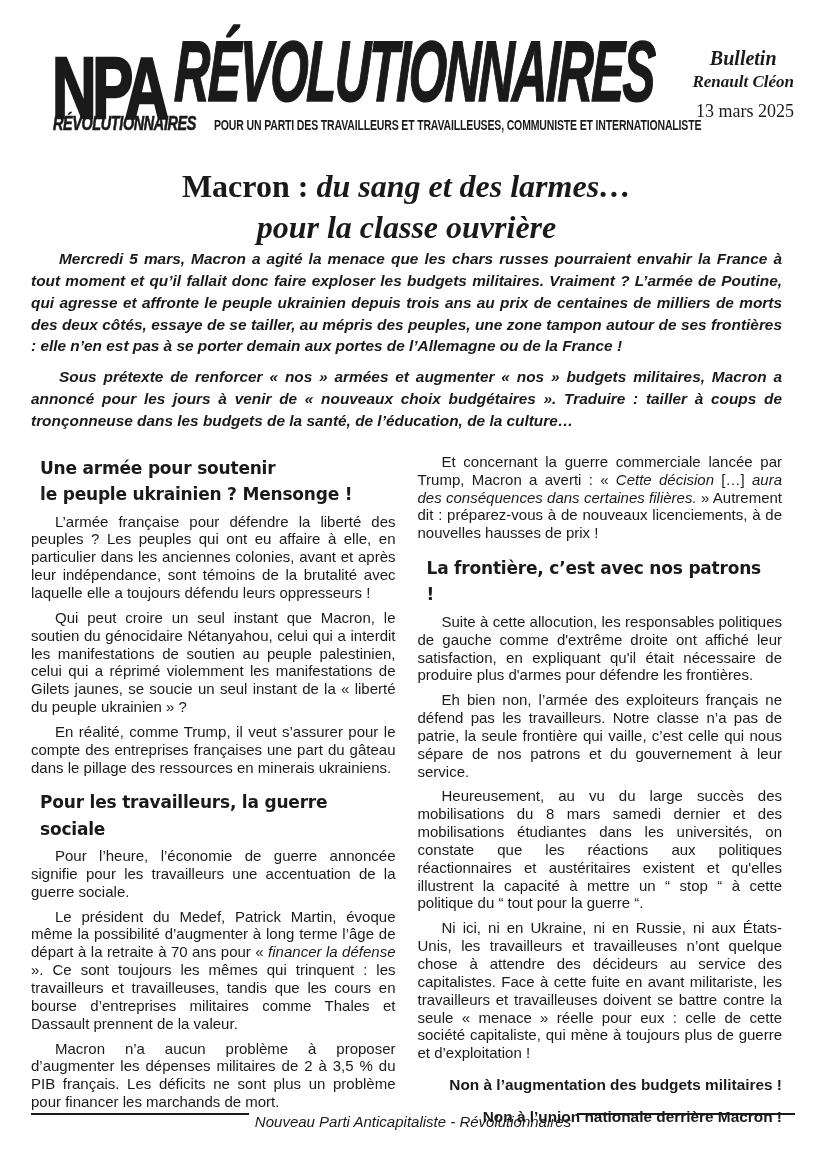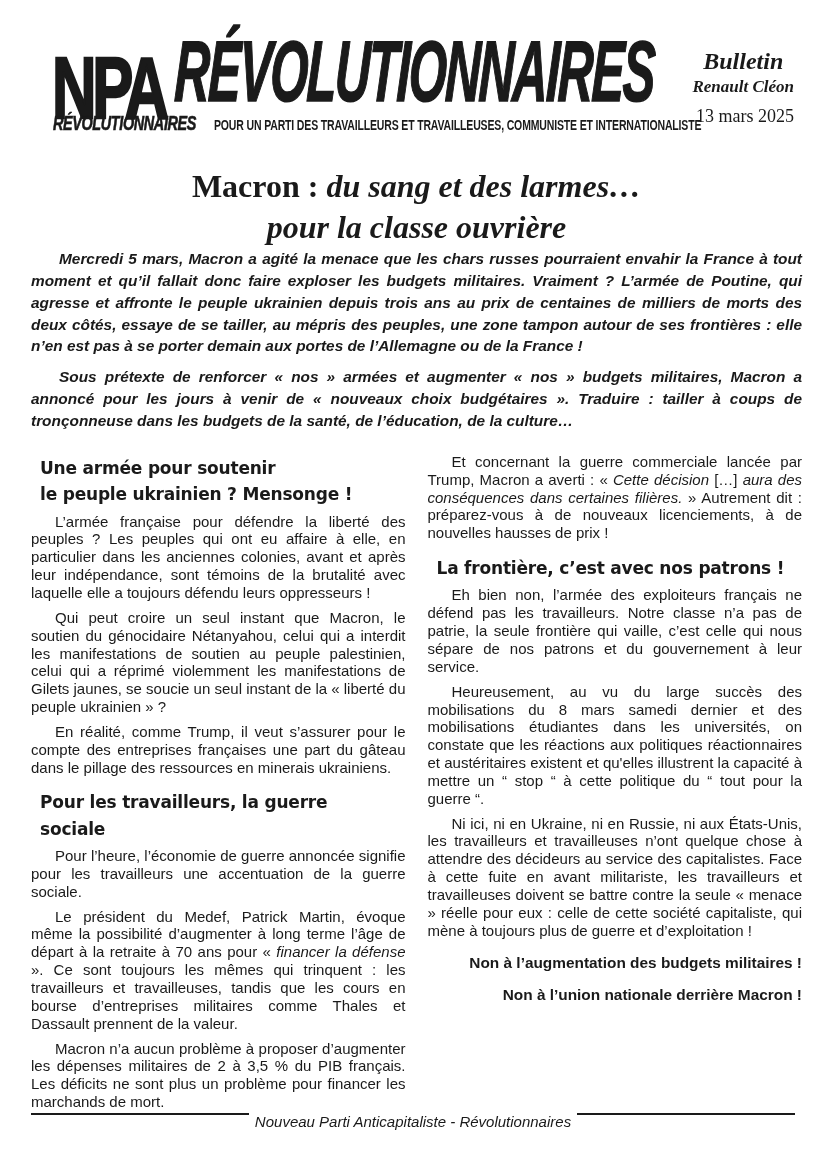--- a/index.html
+++ b/index.html
@@ -16,26 +16,26 @@
        transform-origin:left top;white-space:nowrap;-webkit-text-stroke:0.6px #1a1a1a;}
   .mast{position:absolute;left:176px;top:28px;font-weight:bold;font-style:italic;
        font-size:86px;line-height:1;letter-spacing:-3px;
        transform:scaleX(0.57) skewX(-3deg);transform-origin:left top;
        white-space:nowrap;-webkit-text-stroke:1.5px #1a1a1a;}
   .tagline{position:absolute;left:214px;top:117px;font-weight:bold;font-size:14px;
        letter-spacing:-0.2px;transform:scaleX(0.75);transform-origin:left top;
        white-space:nowrap;}
   .issue{position:absolute;right:32px;top:46px;text-align:center;
        font-family:"Liberation Serif", serif;}
-  .issue-bulletin{font-size:24px;font-weight:bold;font-style:italic;line-height:1.25;}
+  .issue-bulletin{font-size:20px;font-weight:bold;font-style:italic;line-height:1.25;}
   .issue-site{font-size:17px;font-weight:bold;font-style:italic;line-height:1.25;}
   .issue-date{font-size:18px;margin-top:9px;font-weight:normal;text-align:right;}
 
   
-  .main{position:absolute;left:31px;right:24px;top:166px;}
+  .main{position:absolute;left:31px;right:44px;top:166px;}
   .title{text-align:center;font-family:"Liberation Serif", serif;font-weight:bold;
        font-size:32px;line-height:1.28;margin:0;}
   .title i{font-style:italic;}
 
   .intro{}
   .intro p{font-weight:bold;font-style:italic;font-size:15.4px;line-height:1.42;
        text-align:justify;text-indent:28px;margin:0 0 9px;}
 
   .cols{display:flex;gap:22px;margin-top:21px;}
   .col{flex:1;min-width:0;font-size:15px;line-height:1.19;}
@@ -97,20 +97,21 @@
           </h3>
           <p class="para"><span>Pour l’heure, l’économie de guerre annoncée signifie pour les travailleurs une accentuation de la guerre sociale.</span></p>
           <p class="para"><span>Le président du Medef, Patrick Martin, évoque même la possibilité d’augmenter à long terme l’âge de départ à la retraite à 70 ans pour « </span><i>financer la défense</i><span> ». Ce sont toujours les mêmes qui trinquent : les travailleurs et travailleuses, tandis que les cours en bourse d’entreprises militaires comme Thales et Dassault prennent de la valeur.</span></p>
           <p class="para"><span>Macron n’a aucun problème à proposer d’augmenter les dépenses militaires de 2 à 3,5 % du PIB français. Les déficits ne sont plus un problème pour financer les marchands de mort.</span></p>
         </div>
       <div class="col" id="col-right">
           <p class="para"><span>Et concernant la guerre commerciale lancée par Trump, Macron a averti : « </span><i>Cette décision</i><span> […] </span><i>aura des conséquences dans certaines filières.</i><span> » Autrement dit : préparez-vous à de nouveaux licenciements, à de nouvelles hausses de prix !</span></p>
           <h3 class="section-heading">
             <span class="hline">La frontière, c’est avec nos patrons !</span>
           </h3>
+          <p class="para"><span>Suite à cette allocution, les responsables politiques de gauche comme d'extrême droite ont affiché leur satisfaction, en expliquant qu'il était nécessaire de produire plus d'armes pour défendre les frontières.</span></p>
           <p class="para"><span>Eh bien non, l’armée des exploiteurs français ne défend pas les travailleurs. Notre classe n’a pas de patrie, la seule frontière qui vaille, c’est celle qui nous sépare de nos patrons et du gouvernement à leur service.</span></p>
           <p class="para"><span>Heureusement, au vu du large succès des mobilisations du 8 mars samedi dernier et des mobilisations étudiantes dans les universités, on constate que les réactions aux politiques réactionnaires et austéritaires existent et qu'elles illustrent la capacité à mettre un “ stop “ à cette politique du “ tout pour la guerre “.</span></p>
           <p class="para"><span>Ni ici, ni en Ukraine, ni en Russie, ni aux États-Unis, les travailleurs et travailleuses n’ont quelque chose à attendre des décideurs au service des capitalistes. Face à cette fuite en avant militariste, les travailleurs et travailleuses doivent se battre contre la seule « menace » réelle pour eux : celle de cette société capitaliste, qui mène à toujours plus de guerre et d’exploitation !</span></p>
           <p class="slogan"><span>Non à l’augmentation des budgets militaires !</span></p>
           <p class="slogan"><span>Non à l’union nationale derrière Macron !</span></p>
         </div>
     </div>
 
   </div>
 

